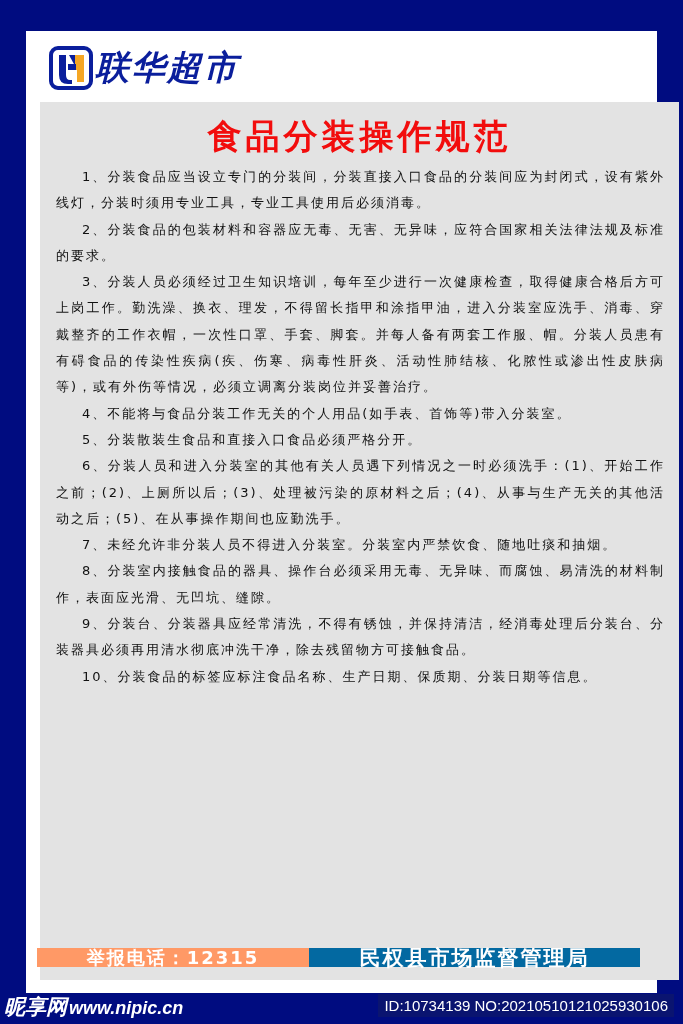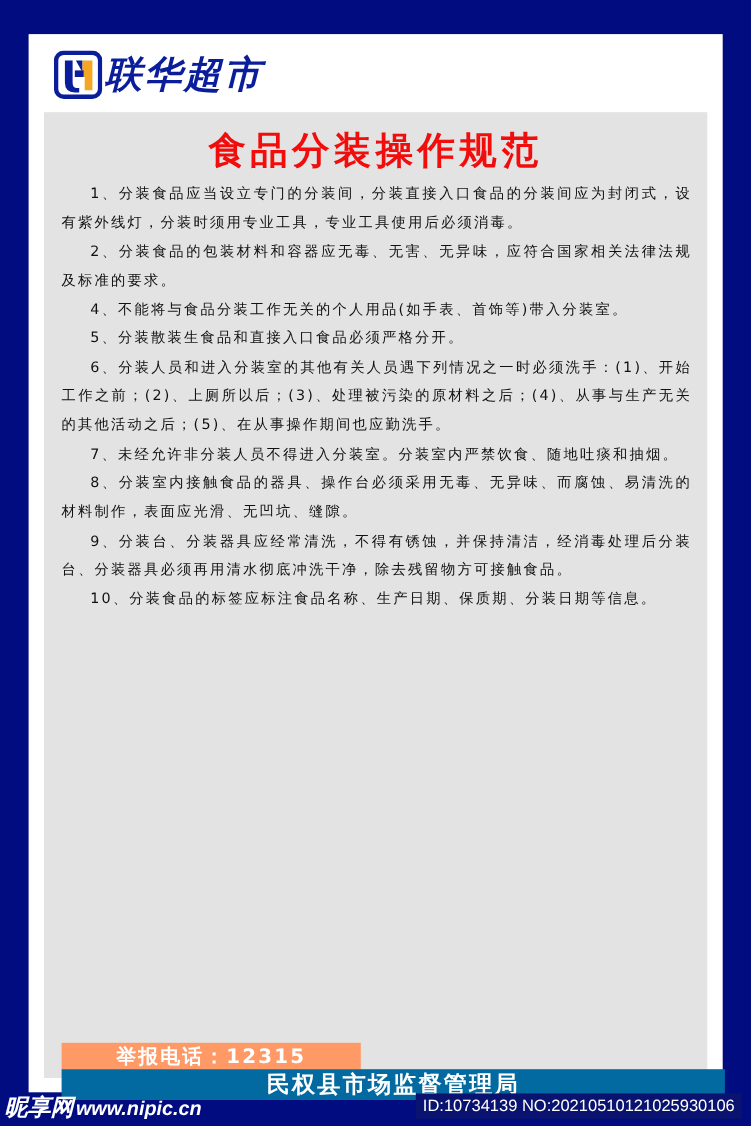--- a/index.html
+++ b/index.html
@@ -20,34 +20,34 @@
     .logo-mark {
       width: 44px; height: 44px; position: relative;
     }
     .logo-text {
       margin-left: 2px; font-size: 34px; font-weight: bold; color: #0A1E9C;
       letter-spacing: 2px; font-style: italic;
     }
     .gray-box {
       position: absolute; left: 40px; top: 102px; width: 603px; height: 878px;
       background: #E3E3E3;
+      padding-left: 36px;
     }
     .title {
       position: absolute; left: 0; right: 0; top: 12px; text-align: center;
       font-size: 34px; font-weight: bold; color: #F20D0D; letter-spacing: 4px;
     }
     .rules {
       position: absolute; left: 16px; right: 14px; top: 62px;
       font-size: 13px; line-height: 26.3px; color: #111111; letter-spacing: 2px;
     }
     .rule { text-indent: 2em; margin: 0; text-align: justify; }
     .bottom-bar {
-      position: absolute; left: 56px; top: 948px; width: 603px; height: 19px;
+      position: absolute; left: 37px; top: 948px; width: 603px; height: 19px;
       display: flex;
-      flex-direction: column;
     }
     .hotline {
       width: 272px; background: #FF9966; color: #FFFFFF; font-weight: bold;
       font-size: 18px; display: flex; align-items: center; justify-content: center;
       letter-spacing: 2px;
     }
     .authority {
       flex: 1; background: #0369a1; color: #FFFFFF; font-weight: bold;
       font-size: 21px; display: flex; align-items: center; justify-content: center;
       letter-spacing: 2px;
@@ -81,20 +81,21 @@
     </svg>
   </div>
   <div class="logo-text">联华超市</div>
 </div>
 
 <div class="gray-box">
   <div class="title">食品分装操作规范</div>
   <div class="rules">
     <p class="rule">1、分装食品应当设立专门的分装间，分装直接入口食品的分装间应为封闭式，设有紫外线灯，分装时须用专业工具，专业工具使用后必须消毒。</p>
     <p class="rule">2、分装食品的包装材料和容器应无毒、无害、无异味，应符合国家相关法律法规及标准的要求。</p>
+    <p class="rule">3、分装人员必须经过卫生知识培训，每年至少进行一次健康检查，取得健康合格后方可上岗工作。勤洗澡、换衣、理发，不得留长指甲和涂指甲油，进入分装室应洗手、消毒、穿戴整齐的工作衣帽，一次性口罩、手套、脚套。并每人备有两套工作服、帽。分装人员患有有碍食品的传染性疾病(疾、伤寒、病毒性肝炎、活动性肺结核、化脓性或渗出性皮肤病等)，或有外伤等情况，必须立调离分装岗位并妥善治疗。</p>
     <p class="rule">4、不能将与食品分装工作无关的个人用品(如手表、首饰等)带入分装室。</p>
     <p class="rule">5、分装散装生食品和直接入口食品必须严格分开。</p>
     <p class="rule">6、分装人员和进入分装室的其他有关人员遇下列情况之一时必须洗手：(1)、开始工作之前；(2)、上厕所以后；(3)、处理被污染的原材料之后；(4)、从事与生产无关的其他活动之后；(5)、在从事操作期间也应勤洗手。</p>
     <p class="rule">7、未经允许非分装人员不得进入分装室。分装室内严禁饮食、随地吐痰和抽烟。</p>
     <p class="rule">8、分装室内接触食品的器具、操作台必须采用无毒、无异味、而腐蚀、易清洗的材料制作，表面应光滑、无凹坑、缝隙。</p>
     <p class="rule">9、分装台、分装器具应经常清洗，不得有锈蚀，并保持清洁，经消毒处理后分装台、分装器具必须再用清水彻底冲洗干净，除去残留物方可接触食品。</p>
     <p class="rule">10、分装食品的标签应标注食品名称、生产日期、保质期、分装日期等信息。</p>
   </div>
 </div>
 

